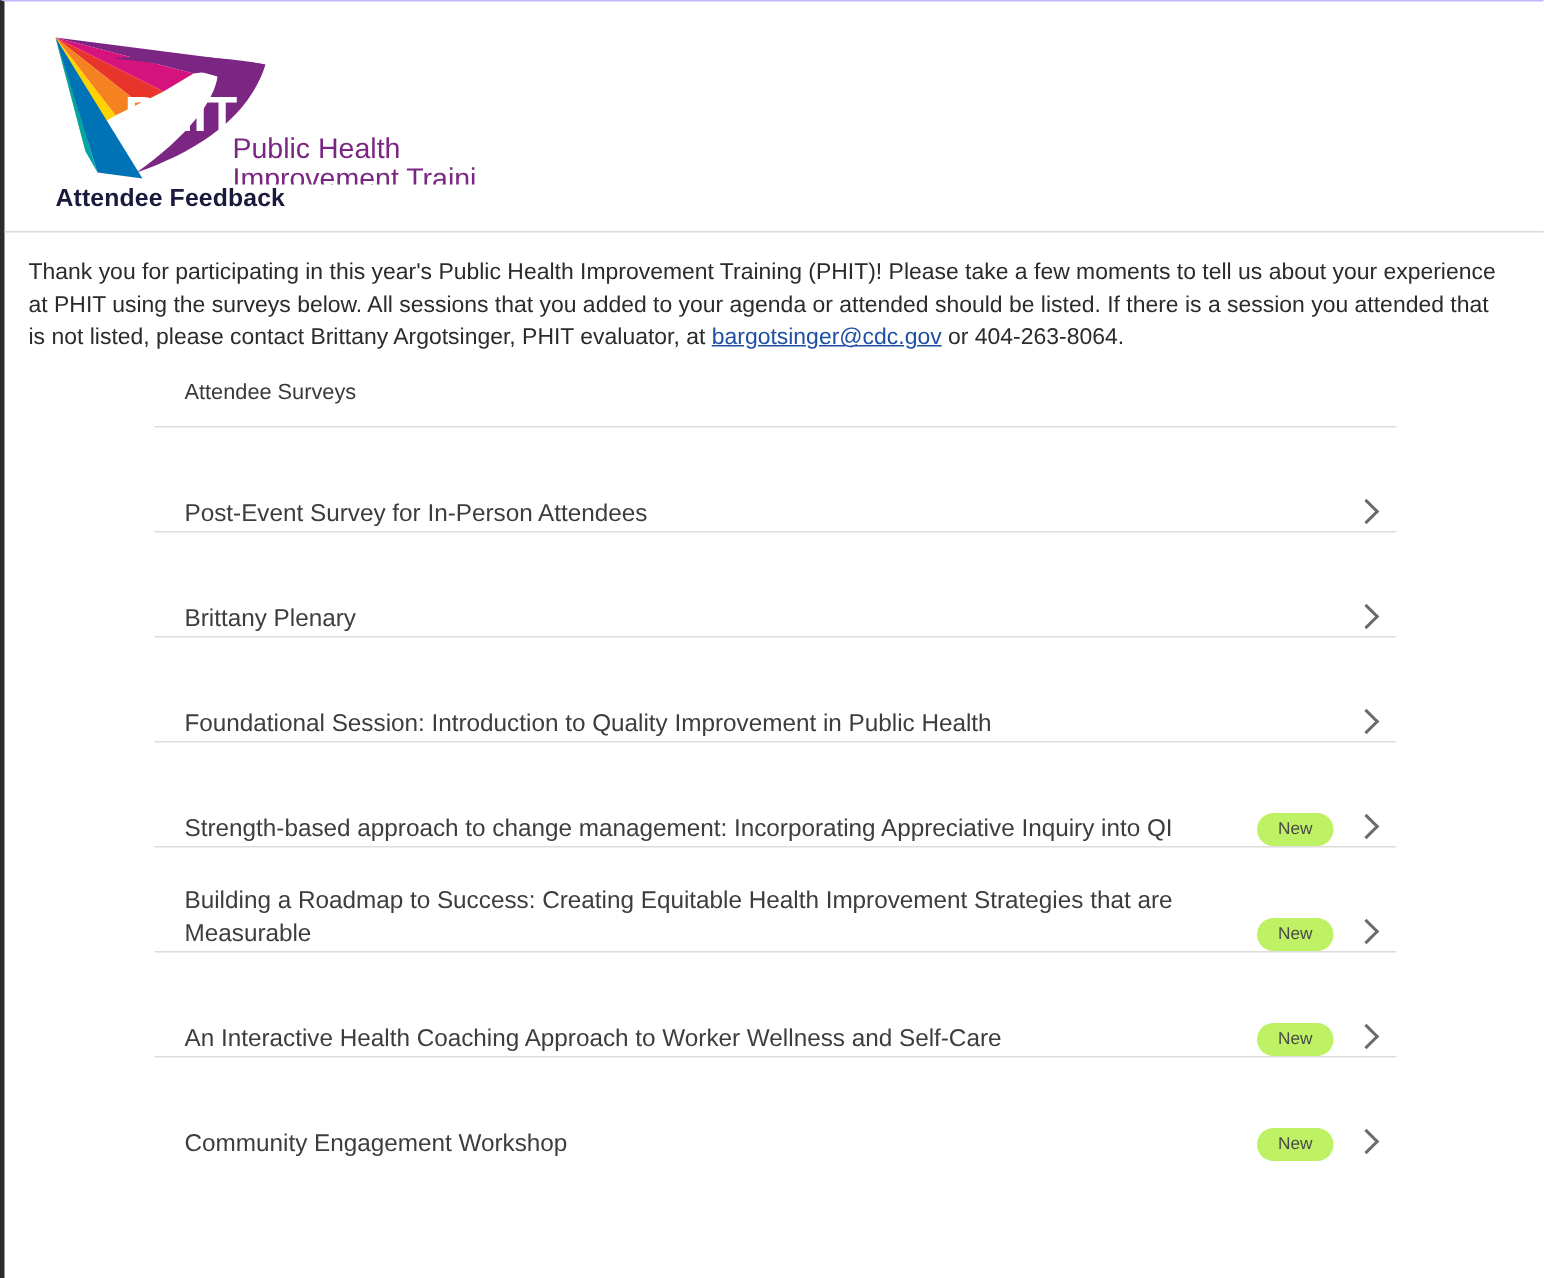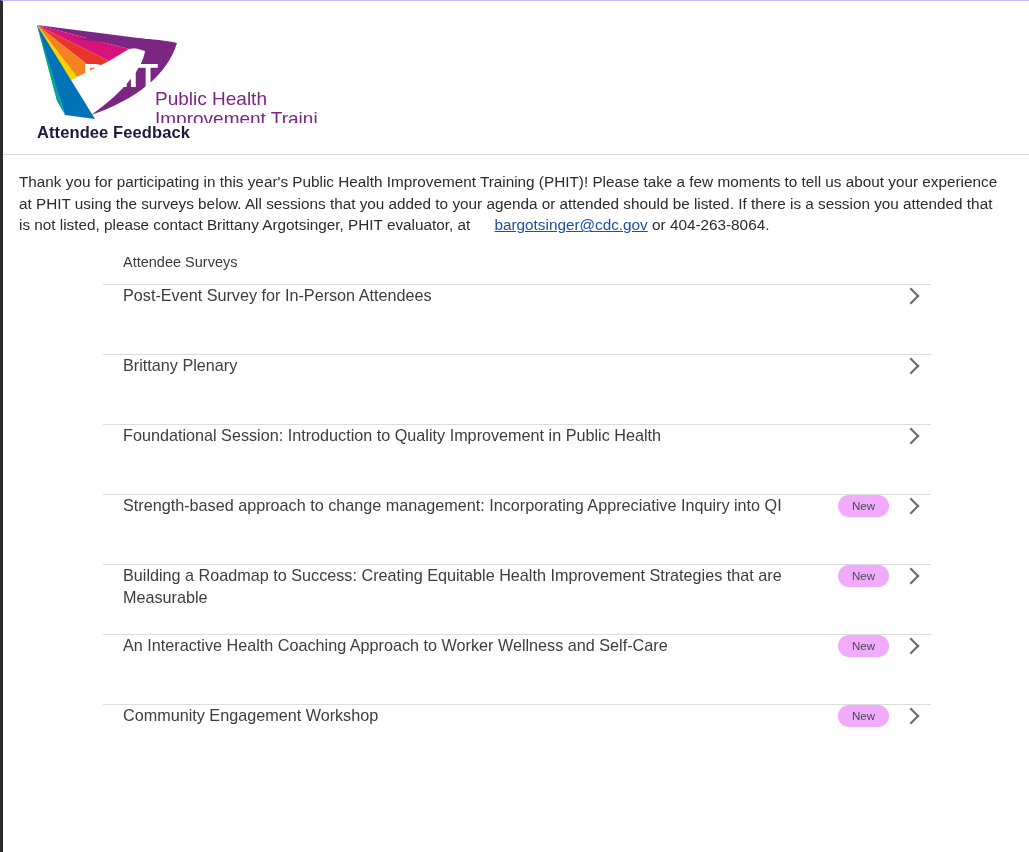--- a/index.html
+++ b/index.html
@@ -57,54 +57,53 @@
   }
   .intro p {
     margin: 0 0 14px 0;
     font-size: 15.3px;
     line-height: 1.42;
     color: #2b2b2b;
   }
   .intro a {
     color: #1f4fa3;
     text-decoration: underline;
-    margin-left: 20px;
   }
 
   
   .surveys {
     margin: 18px 0 0 100px;
     width: 828px;
   }
   .surveys-label {
     font-size: 14.5px;
     color: #3a3a3a;
     padding: 0 0 14px 20px;
   }
   .survey-row {
     display: flex;
-    align-items: flex-start;
+    align-items: flex-end;
     border-top: 1px solid #dcdcdc;
     min-height: 70px;
     padding: 0 12px 0 20px;
     box-sizing: border-box;
     cursor: pointer;
     background: #ffffff;
   }
   .survey-title {
     flex: 1 1 auto;
     font-size: 16.2px;
     color: #3d3d3d;
     line-height: 1.35;
     padding-right: 16px;
   }
   .badge {
     flex: 0 0 auto;
     display: inline-block;
-    background: #f0abfc;
+    background: #bef264;
     color: #4a4a4a;
     font-size: 11.5px;
     border-radius: 11px;
     padding: 5px 14px;
     margin-right: 14px;
     white-space: nowrap;
   }
   .badge.hidden {
     visibility: hidden;
   }

